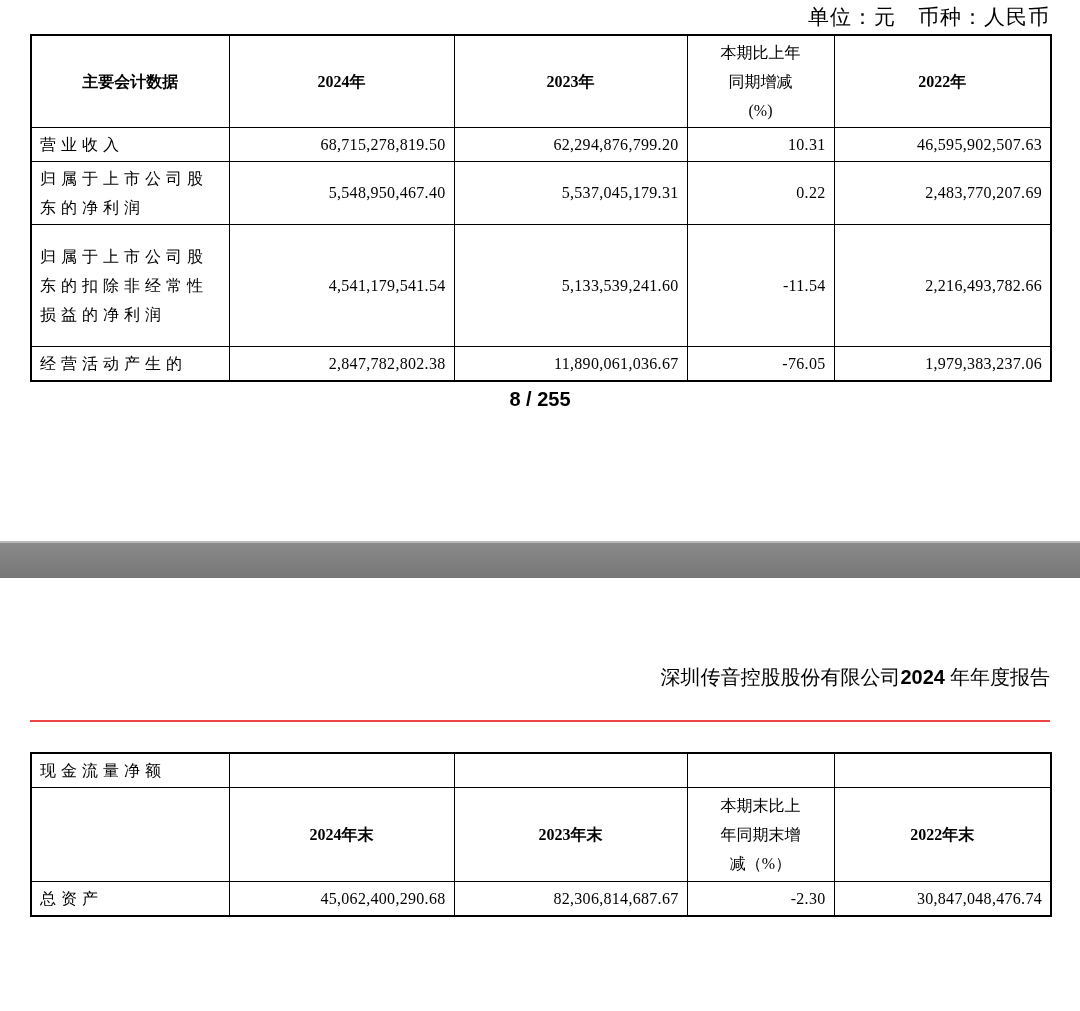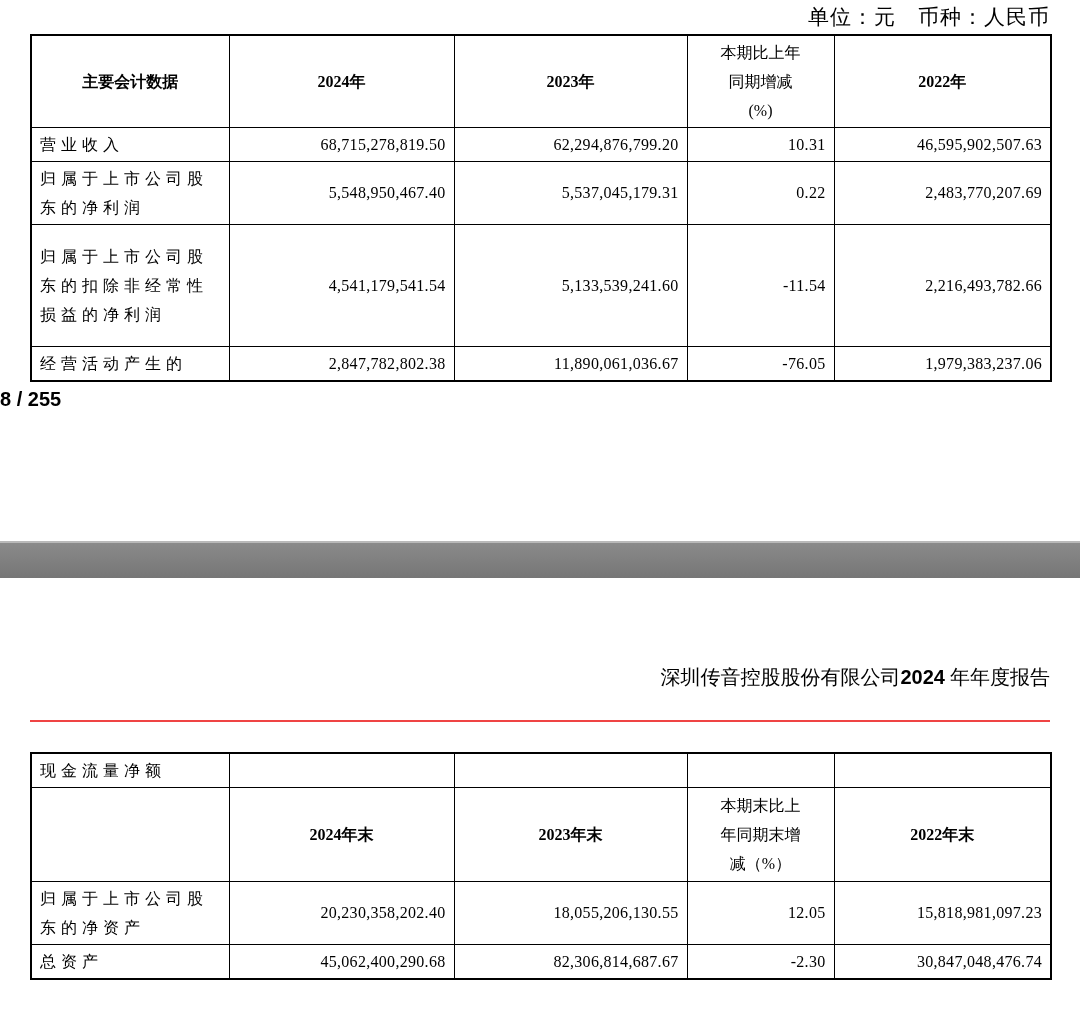--- a/index.html
+++ b/index.html
@@ -59,20 +59,21 @@
   #table1 tr.r1{height:62px;}
   #table1 tr.r2{height:122px;}
   #table1 tr.r3{height:34px;}
   #table2 tr.r-flow{height:34px;}
   #table2 tr.r-head{height:94px;}
   #table2 tr.r0{height:62px;}
   #table2 tr.r1{height:34px;}
   
   #page-indicator{
     position:absolute;top:388px;left:0;width:1080px;
+    text-align:center;
     font-family:"Liberation Sans","DejaVu Sans",sans-serif;
     font-weight:bold;font-size:20px;
   }
   
   #page-gap-bar{
     position:absolute;top:541px;left:0;width:1080px;height:37px;
     background:linear-gradient(#8a8a8a,#767676);
     border-top:2px solid #b9b9b9;
     box-sizing:border-box;
   }
@@ -169,27 +170,20 @@
       </tr>
       <tr class="r-head">
         <td class="head-cell"></td>
         <td class="head-cell">2024年末</td>
         <td class="head-cell">2023年末</td>
         <td class="head-change">本期末比上
 年同期末增
 减（%）</td>
         <td class="head-cell">2022年末</td>
       </tr>
-      <tr class="r0">
-        <td class="label-cell">归属于上市公司股东的净资产</td>
-        <td class="num-cell">20,230,358,202.40</td>
-        <td class="num-cell">18,055,206,130.55</td>
-        <td class="num-cell">12.05</td>
-        <td class="num-cell">15,818,981,097.23</td>
-      </tr>
       <tr class="r1">
         <td class="label-cell">总资产</td>
         <td class="num-cell">45,062,400,290.68</td>
         <td class="num-cell">82,306,814,687.67</td>
         <td class="num-cell">-2.30</td>
         <td class="num-cell">30,847,048,476.74</td>
       </tr>
     </tbody>
   </table>
 

